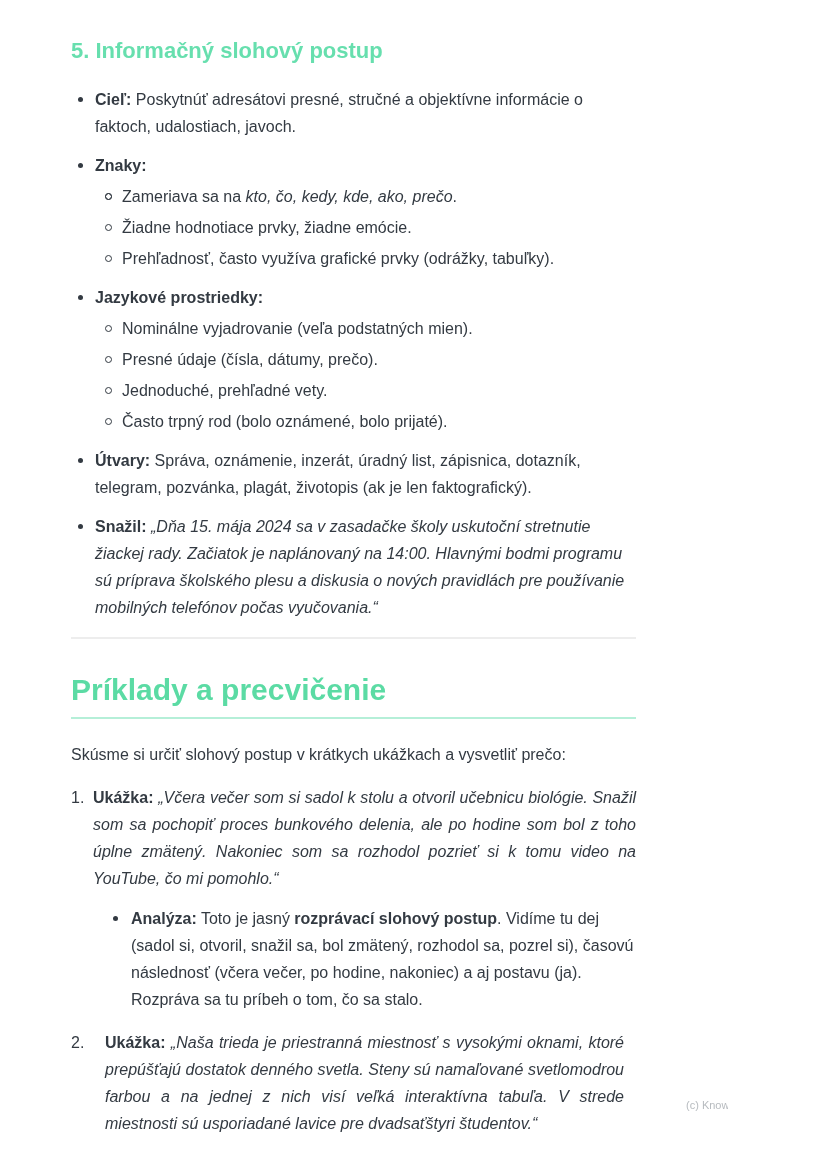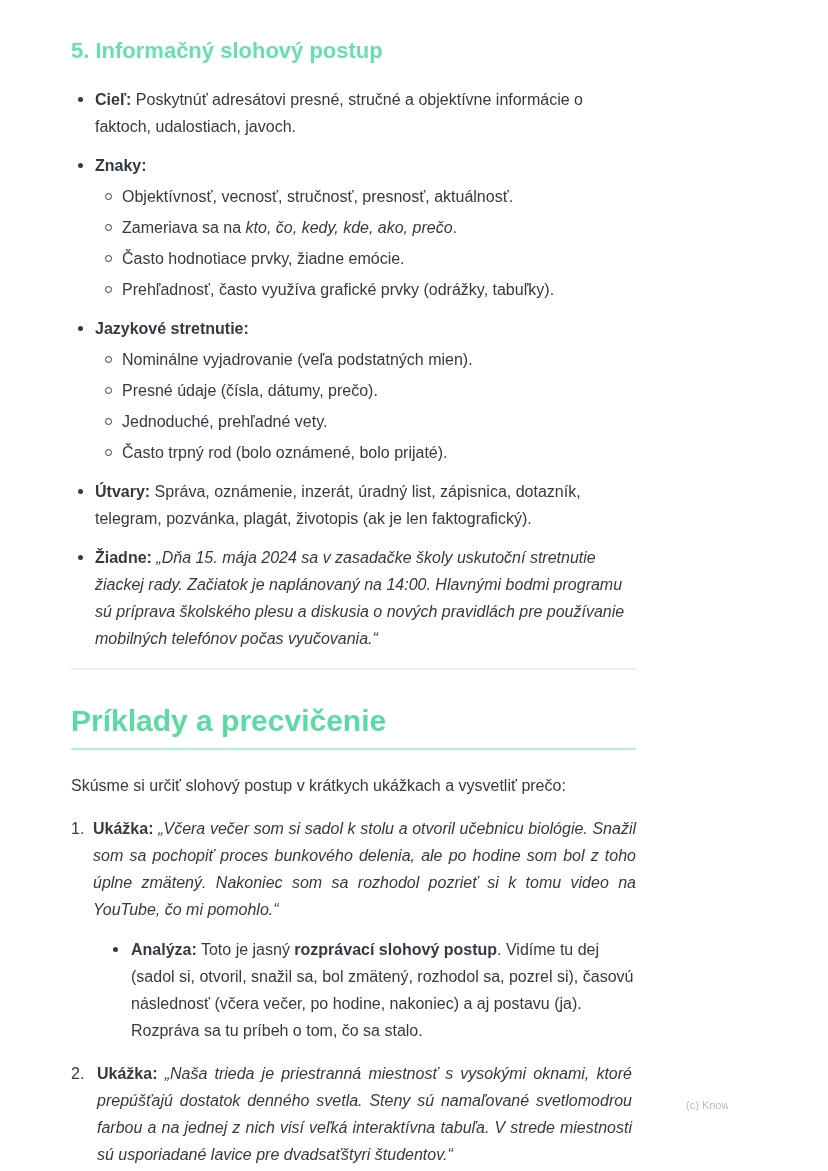--- a/index.html
+++ b/index.html
@@ -87,40 +87,39 @@
         <strong>Cieľ:</strong>
         <span>Poskytnúť adresátovi presné, stručné a objektívne informácie o faktoch, udalostiach, javoch.</span>
       </li>
 
       <li class="main-li">
         <span class="dot"></span>
         <strong>Znaky:</strong>
         <ul class="sub-list">
           <li class="sub-li">
             <span class="circ"></span>
-            <span>Objektívnosť, vecnosť, stručnosť, presnosť, aktuálnosť.</span>
           </li>
           <li class="sub-li">
             <span class="circ"></span>
             <span>Zameriava sa na </span><em>kto, čo, kedy, kde, ako, prečo</em><span>.</span>
           </li>
           <li class="sub-li">
             <span class="circ"></span>
-            <span>Často hodnotiace prvky, žiadne emócie.</span>
+            <span>Žiadne hodnotiace prvky, žiadne emócie.</span>
           </li>
           <li class="sub-li">
             <span class="circ"></span>
             <span>Prehľadnosť, často využíva grafické prvky (odrážky, tabuľky).</span>
           </li>
         </ul>
       </li>
 
       <li class="main-li">
         <span class="dot"></span>
-        <strong>Jazykové stretnutie:</strong>
+        <strong>Jazykové prostriedky:</strong>
         <ul class="sub-list">
           <li class="sub-li">
             <span class="circ"></span>
             <span>Nominálne vyjadrovanie (veľa podstatných mien).</span>
           </li>
           <li class="sub-li">
             <span class="circ"></span>
             <span>Presné údaje (čísla, dátumy, prečo).</span>
           </li>
           <li class="sub-li">
@@ -135,21 +134,21 @@
       </li>
 
       <li class="main-li">
         <span class="dot"></span>
         <strong>Útvary:</strong>
         <span>Správa, oznámenie, inzerát, úradný list, zápisnica, dotazník, telegram, pozvánka, plagát, životopis (ak je len faktografický).</span>
       </li>
 
       <li class="main-li">
         <span class="dot"></span>
-        <strong>Žiadne:</strong>
+        <strong>Snažil:</strong>
         <em>„Dňa 15. mája 2024 sa v zasadačke školy uskutoční stretnutie žiackej rady. Začiatok je naplánovaný na 14:00. Hlavnými bodmi programu sú príprava školského plesu a diskusia o nových pravidlách pre používanie mobilných telefónov počas vyučovania.“</em>
       </li>
 
     </ul>
 
     <hr class="divider">
 
     <h2 class="h2">Príklady a precvičenie</h2>
 
     <p class="intro">Skúsme si určiť slohový postup v krátkych ukážkach a vysvetliť prečo:</p>
@@ -166,21 +165,21 @@
           <li class="analysis-li">
             <span class="dot"></span>
             <strong>Analýza:</strong>
             <span>Toto je jasný </span><strong>rozprávací slohový postup</strong><span>. Vidíme tu dej (sadol si, otvoril, snažil sa, bol zmätený, rozhodol sa, pozrel si), časovú následnosť (včera večer, po hodine, nakoniec) a aj postavu (ja). Rozpráva sa tu príbeh o tom, čo sa stalo.</span>
           </li>
         </ul>
       </li>
 
       <li class="ex-li second">
         <span class="num">2.</span>
-        <p class="justify" style="margin:4px">
+        <p class="justify" style="margin:12px">
           <strong>Ukážka:</strong>
           <em>„Naša trieda je priestranná miestnosť s vysokými oknami, ktoré prepúšťajú dostatok denného svetla. Steny sú namaľované svetlomodrou farbou a na jednej z nich visí veľká interaktívna tabuľa. V strede miestnosti sú usporiadané lavice pre dvadsaťštyri študentov.“</em>
         </p>
       </li>
 
     </ol>
 
   </div>
 
   <div class="watermark">(c) Knowunity 2017</div>

